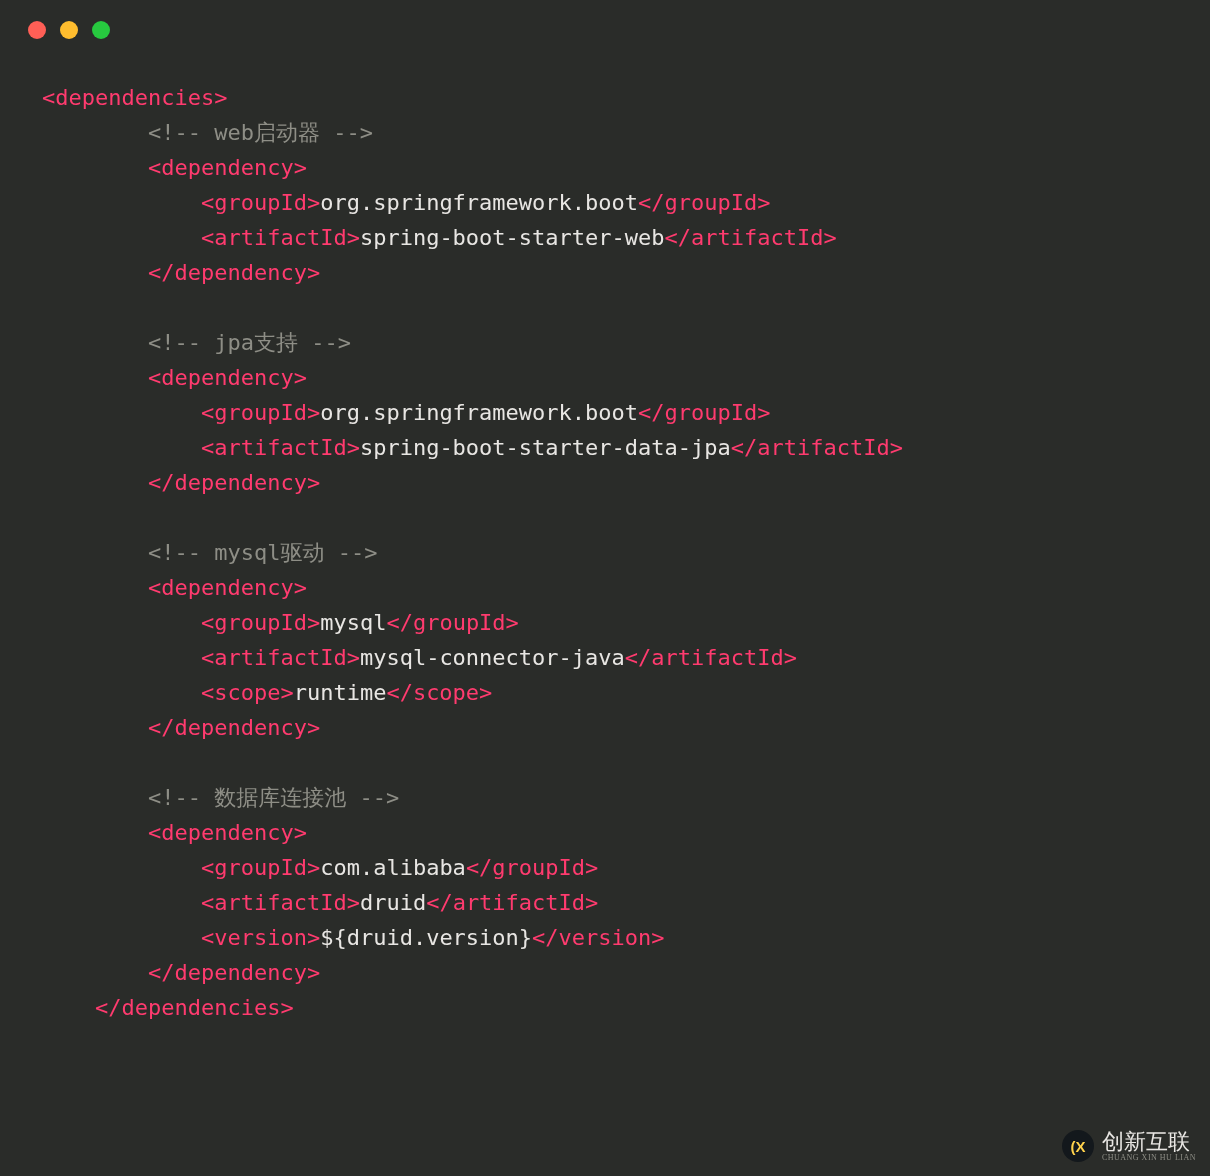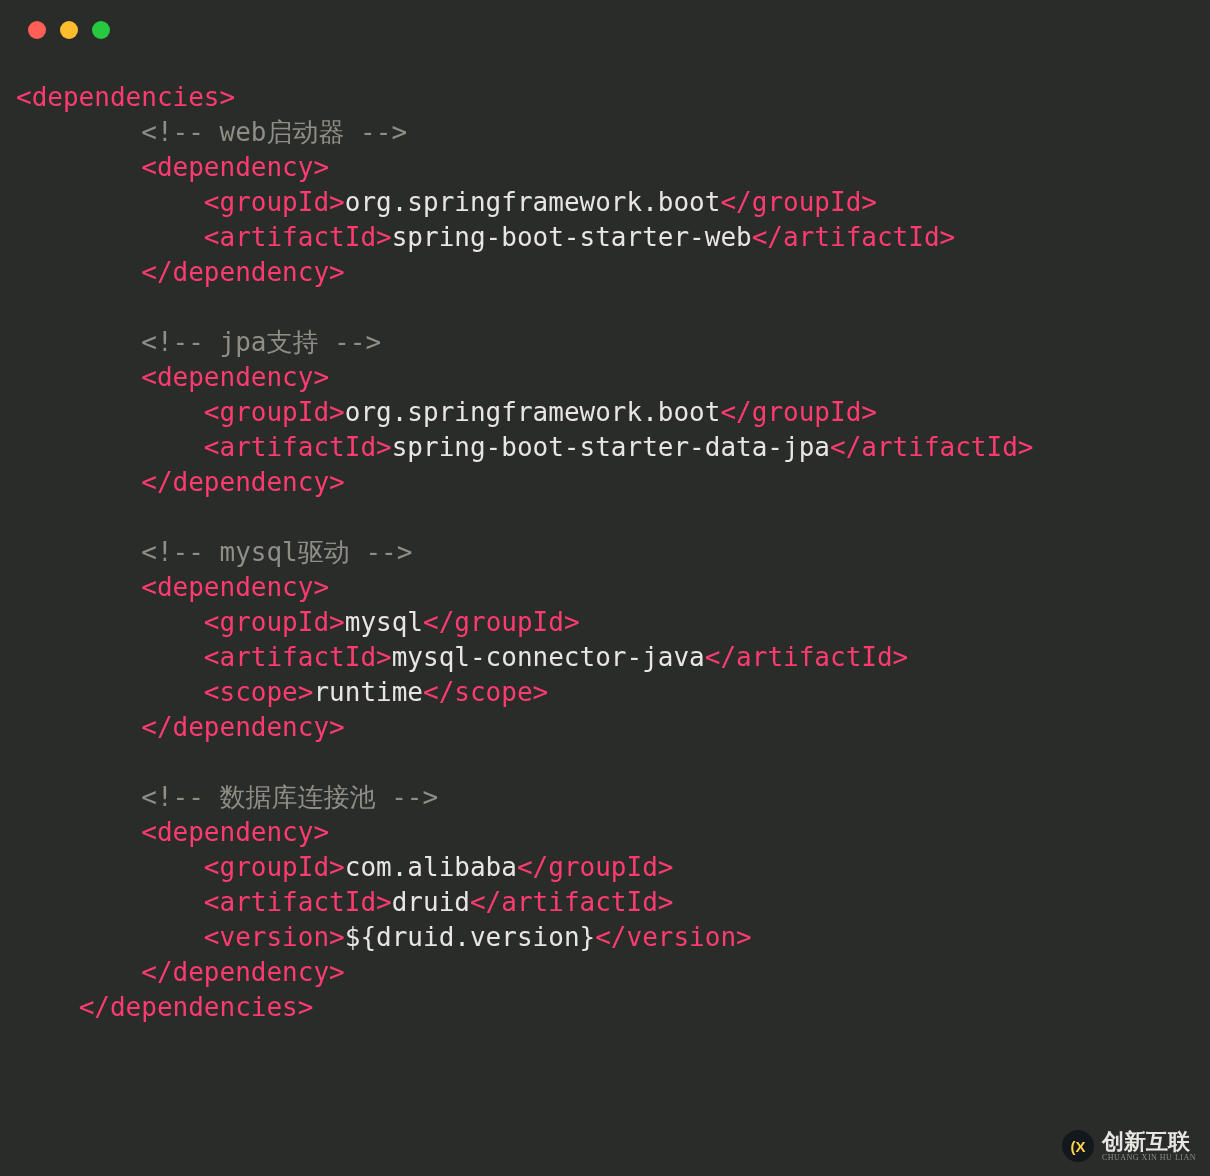--- a/index.html
+++ b/index.html
@@ -2,27 +2,27 @@
 <html><head>
 <meta charset="utf-8">
 <style>
   html,body{margin:0;padding:0;background:#2a2c29;width:1210px;height:1176px;overflow:hidden;font-family:Menlo,Consolas,"DejaVu Sans Mono",monospace}
   .window{width:1210px;height:1176px;background:#2a2c29;position:relative}
   .titlebar{height:60px;display:flex;align-items:center;padding-left:28px;gap:14px}
   .circle{width:18px;height:18px;border-radius:50%}
   .red{background:#ff5f56}
   .yellow{background:#ffbd2e}
   .green{background:#27c93f}
-  .code{padding:20px 26px 0 16px;font-size:26px;line-height:35px;white-space:pre;color:#e8e6e3}
+  .code{padding:20px 26px 0 42px;font-size:22px;line-height:35px;white-space:pre;color:#e8e6e3}
   .tag{color:#ff3b6f}
   .comment{color:#8e8e86}
   .text{color:#e8e6e3}
   .logo{position:absolute;right:14px;bottom:14px;display:flex;align-items:center;gap:8px}
   .logo-badge{width:32px;height:32px;border-radius:50%;background:#13181c;display:flex;align-items:center;justify-content:center;color:#ffd24c;font-weight:bold;font-family:sans-serif;font-size:15px}
-  .logo-text{color:#e8e6e3;font-family:"Microsoft YaHei",sans-serif;font-size:22px;font-weight:bold;line-height:1}
+  .logo-text{color:#e8e6e3;font-family:"Microsoft YaHei",sans-serif;font-size:22px;font-weight:normal;line-height:1}
   .logo-sub{color:#8e8e86;font-family:Liberation Serif, serif;font-size:8px;letter-spacing:0.5px}
 </style>
 </head>
 <body>
 
 <div class="window">
 
   <div class="titlebar">
     <div class="circle red"></div>
     <div class="circle yellow"></div>

